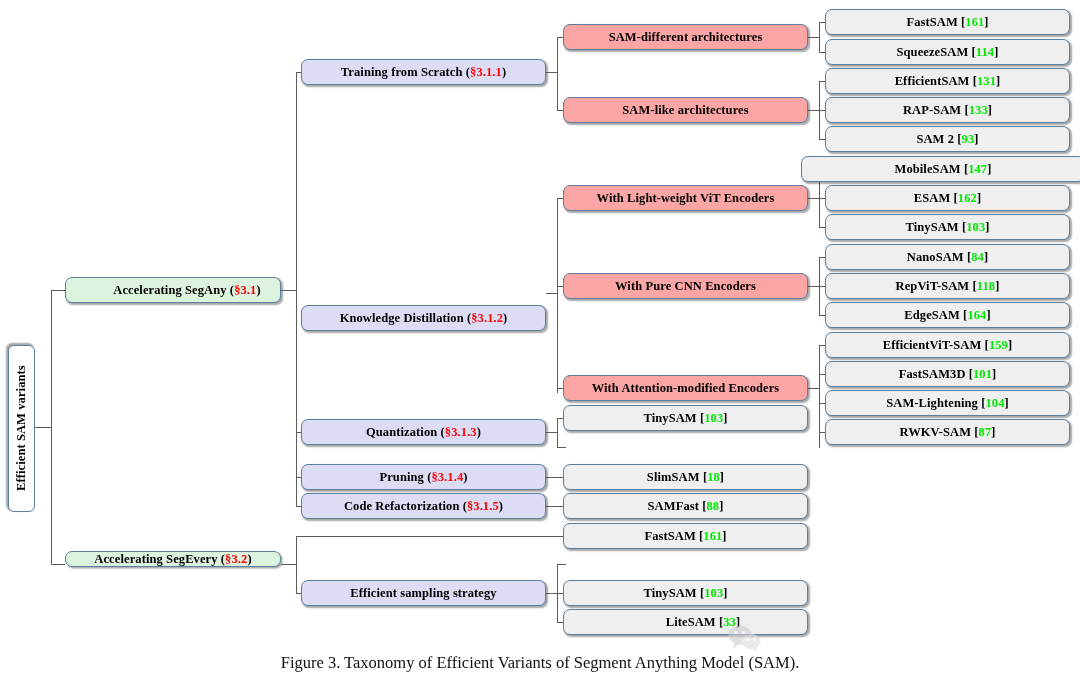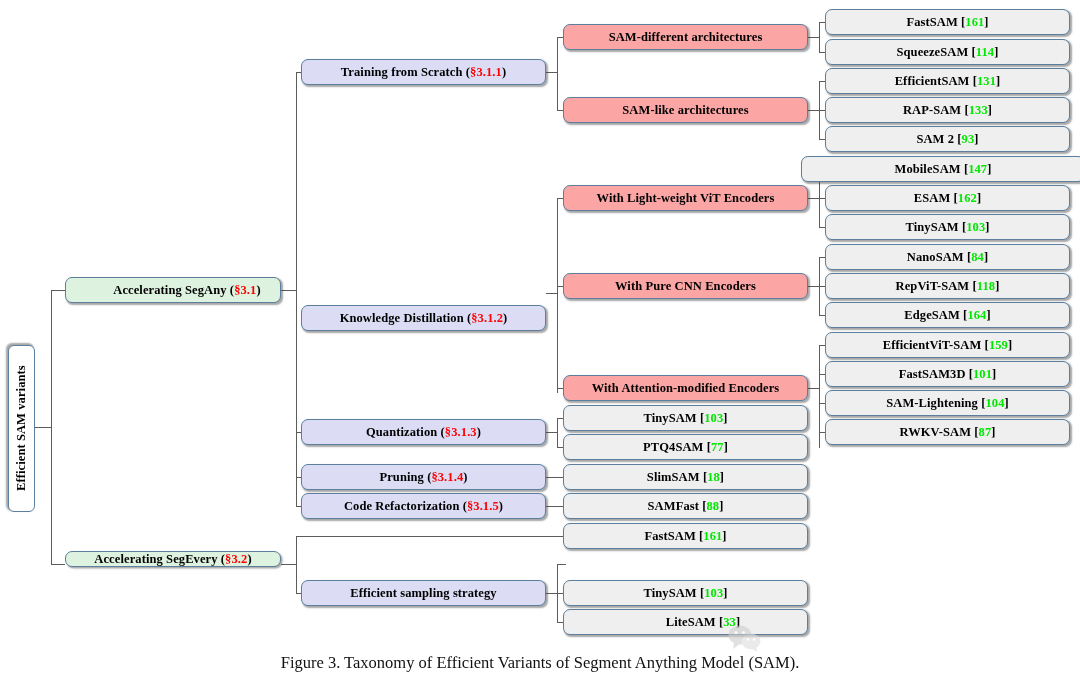--- a/index.html
+++ b/index.html
@@ -267,23 +267,20 @@
   <div class="node tint-gray" style="left:825px; top:390px; width:245px; height:26px;">
     <span class="lbl"><span>SAM-Lightening</span> <span class="brk">[</span><span class="cit">104</span><span class="brk">]</span></span>
   </div>
   <div class="node tint-gray" style="left:825px; top:419px; width:245px; height:26px;">
     <span class="lbl"><span>RWKV-SAM</span> <span class="brk">[</span><span class="cit">87</span><span class="brk">]</span></span>
   </div>
 
   <div class="node tint-gray" style="left:563px; top:405px; width:245px; height:26px;">
     <span class="lbl"><span>TinySAM</span> <span class="brk">[</span><span class="cit">103</span><span class="brk">]</span></span>
   </div>
-  <div class="node tint-gray" style="left:563px; top:434px; width:245px; height:26px;">
-    <span class="lbl"><span>PTQ4SAM</span> <span class="brk">[</span><span class="cit">77</span><span class="brk">]</span></span>
-  </div>
   <div class="node tint-gray" style="left:563px; top:464px; width:245px; height:26px;">
     <span class="lbl"><span>SlimSAM</span> <span class="brk">[</span><span class="cit">18</span><span class="brk">]</span></span>
   </div>
   <div class="node tint-gray" style="left:563px; top:493px; width:245px; height:26px;">
     <span class="lbl"><span>SAMFast</span> <span class="brk">[</span><span class="cit">88</span><span class="brk">]</span></span>
   </div>
   <div class="node tint-gray" style="left:563px; top:523px; width:245px; height:26px;">
     <span class="lbl"><span>FastSAM</span> <span class="brk">[</span><span class="cit">161</span><span class="brk">]</span></span>
   </div>
   <div class="node tint-gray" style="left:563px; top:580px; width:245px; height:26px;">

